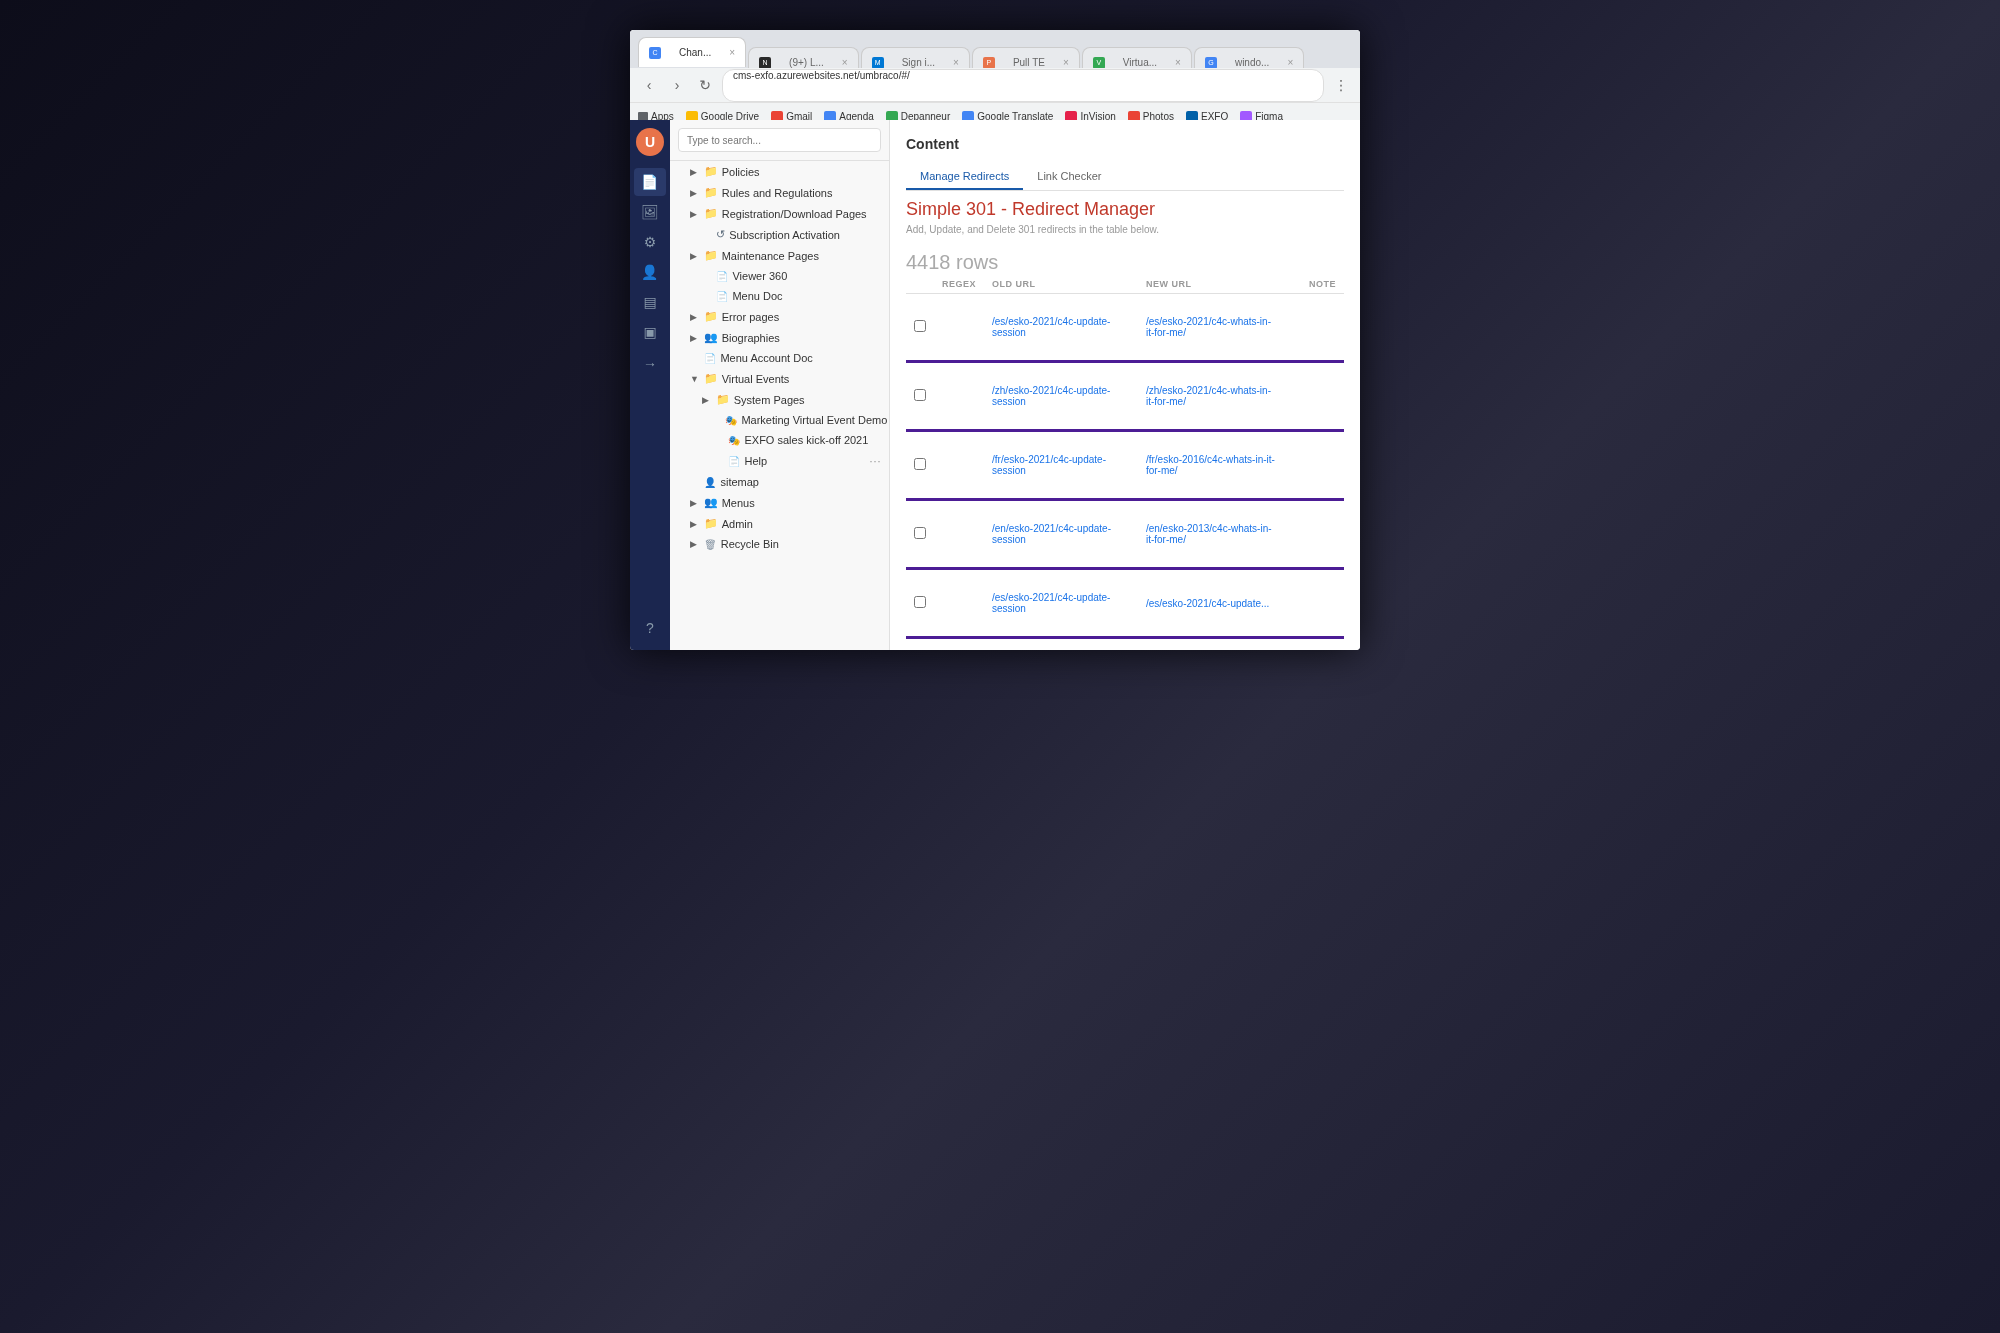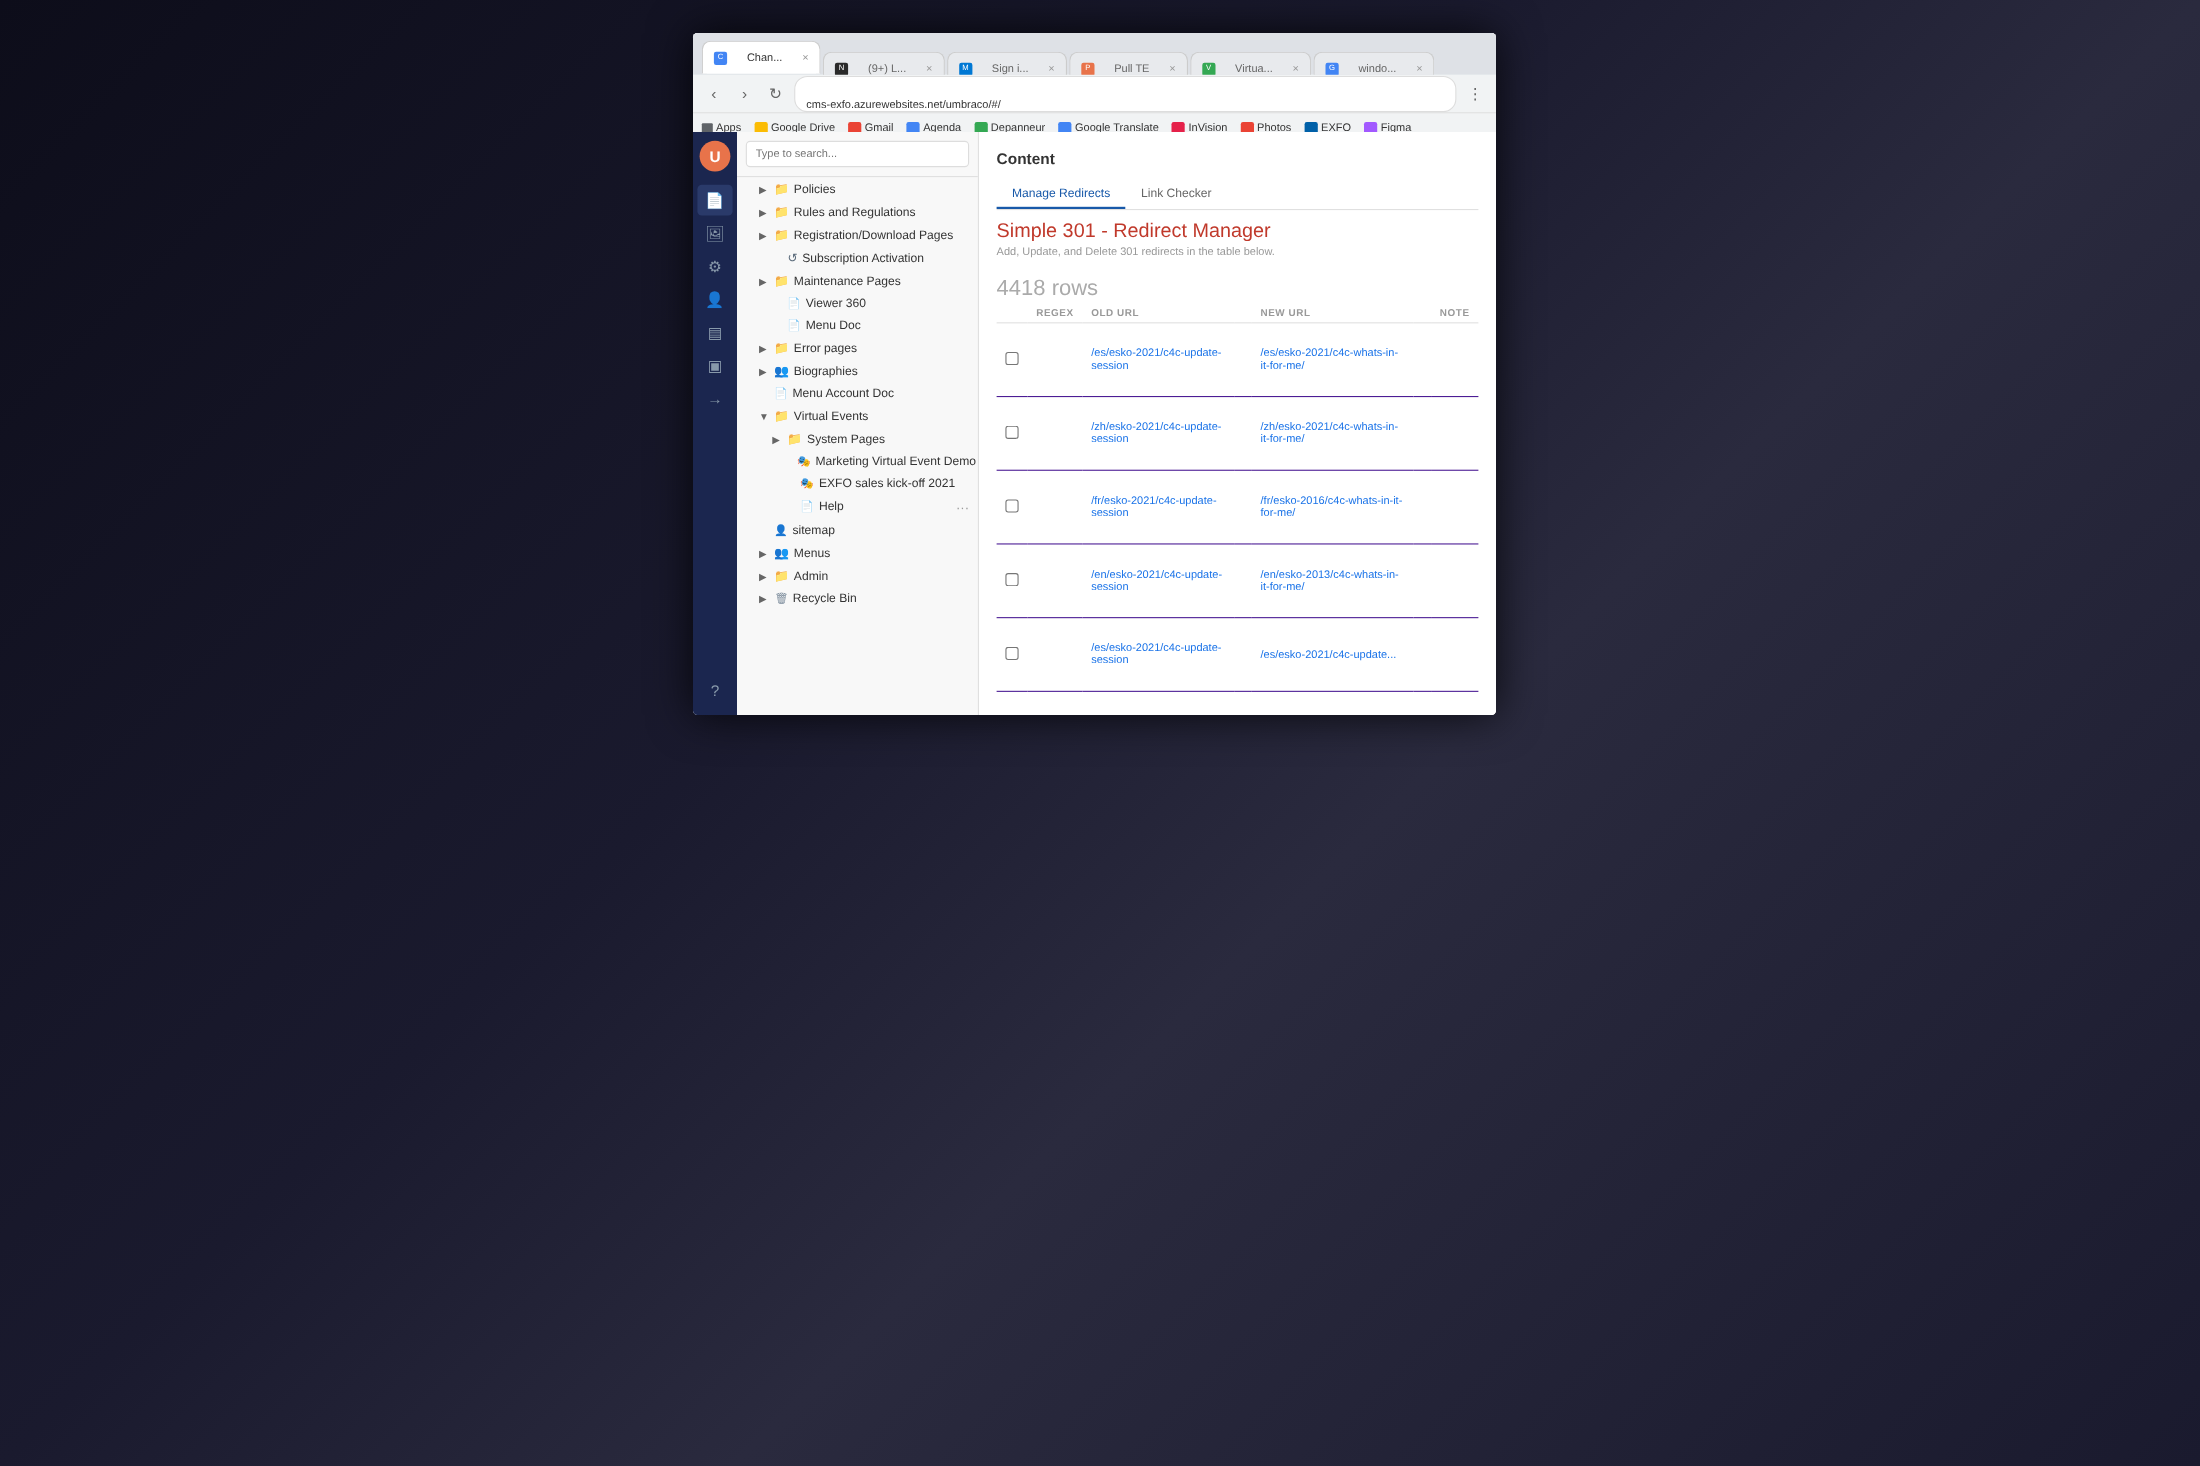--- a/index.html
+++ b/index.html
@@ -121,21 +121,21 @@
       border-radius: 50%;
     }
 
     .address-bar {
       flex: 1;
       height: 33px;
       background: #fff;
       border: 1px solid #ddd;
       border-radius: 12px;
       display: flex;
-      align-items: flex-end;
+      align-items: flex-start;
       padding: 0 10px;
       font-size: 10px;
       color: #333;
     }
 
     .bookmarks-bar {
       height: 28px;
       background: #f1f3f4;
       display: flex;
       align-items: center;
@@ -340,21 +340,21 @@
       font-size: 9px;
       font-weight: 600;
       letter-spacing: 0.5px;
       padding: 4px 8px;
       border-bottom: 1px solid #e0e0e0;
       text-transform: uppercase;
     }
 
     .redirect-table td {
       padding: 22px 8px;
-      border-bottom: 1px solid #4c1d95;
+      border-bottom: 3px solid #4c1d95;
       color: #666;
       font-size: 10px;
     }
 
     .url-link {
       color: #1a73e8;
     }
 
     .checkbox-cell {
       width: 20px;

